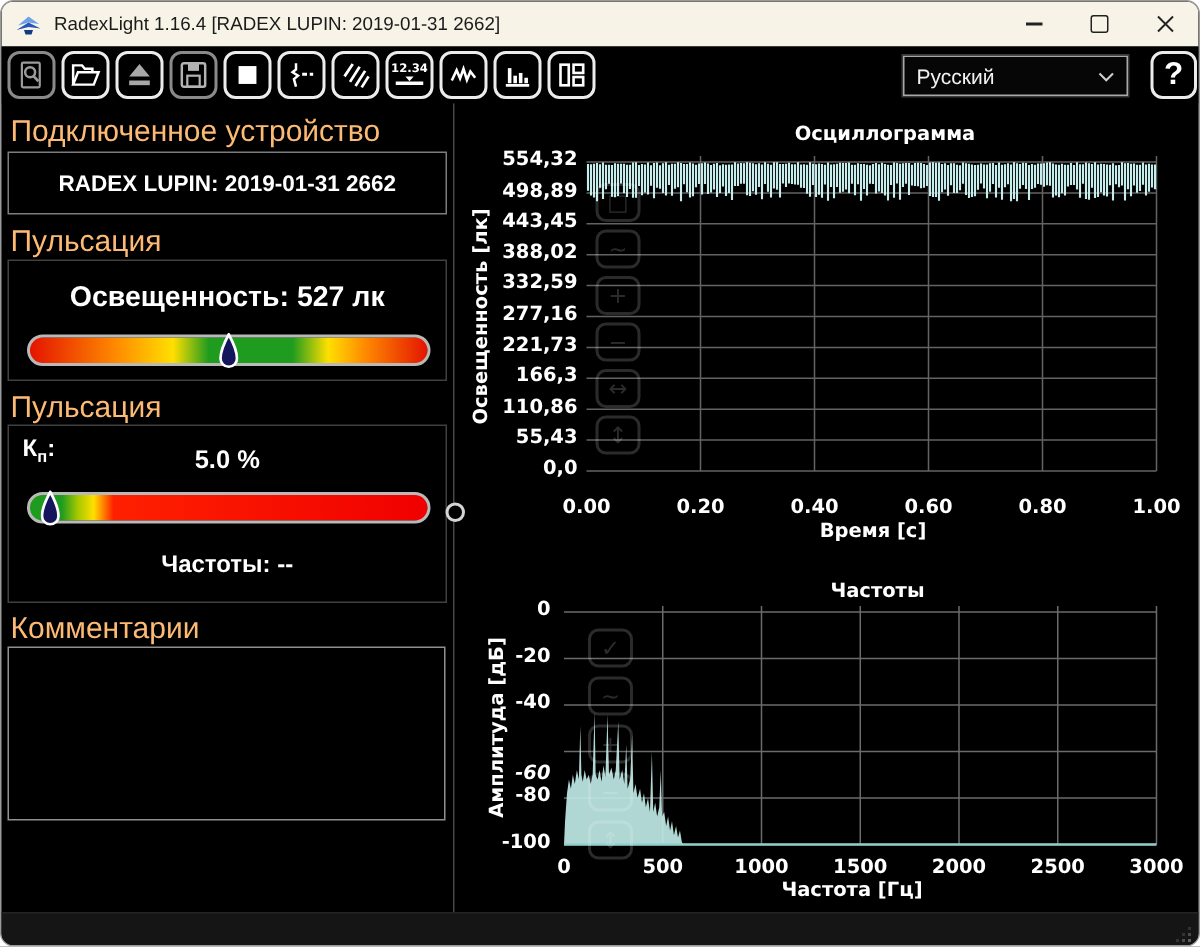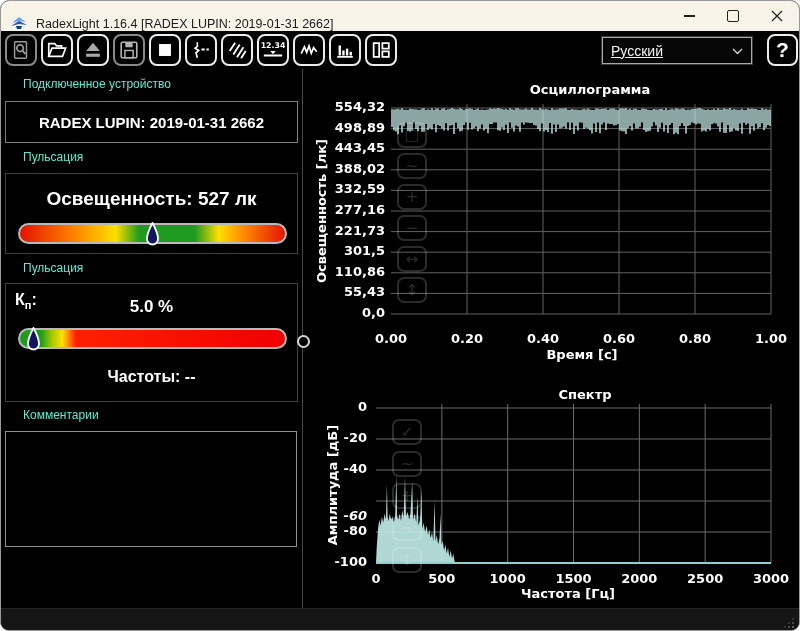--- a/index.html
+++ b/index.html
@@ -1,41 +1,41 @@
 <!DOCTYPE html>
 <html><head>
 <meta charset="utf-8">
 <style>
   html,body{margin:0;padding:0;background:#fff;font-family:"Liberation Sans",sans-serif;}
   #window{position:relative;width:800px;height:631px;background:#000;border:1px solid #9a9a9a;
     border-radius:9px;overflow:hidden;box-sizing:border-box;}
   
   .titlebar{position:absolute;left:0;top:0;width:100%;height:30px;background:#f7f3e7;
-    display:flex;align-items:flex-end;}
+    display:flex;align-items:center;}
   .app-icon{margin-left:9px;width:18px;height:18px;flex:0 0 auto;}
   .title-text{margin-left:8px;font-size:12.5px;color:#1b1b1b;}
   .win-controls{position:absolute;right:0;top:0;height:30px;display:flex;}
   .win-btn{width:44px;height:30px;display:flex;align-items:center;justify-content:center;cursor:default;}
   .glyph-min{width:11px;height:1.4px;background:#222;}
   .glyph-max{width:10px;height:10px;border:1.4px solid #222;border-radius:2px;}
   
   .toolbar{position:absolute;left:0;top:30px;width:100%;height:38px;background:#000;}
   .tb-btn{position:absolute;top:3px;width:32px;height:32px;border:2px solid #ececec;border-radius:8px;
     box-sizing:border-box;background:#000;display:flex;align-items:center;justify-content:center;}
   .tb-btn.dim{border-color:#8a8a8a;}
   .tb-btn svg{display:block;}
   .lang-select{position:absolute;left:601px;top:6px;width:150px;height:27px;border:1px solid #a8a8a8;
     outline:1px solid #3a3a3a;background:#060606;box-sizing:border-box;display:flex;align-items:center;
-    color:#f2f2f2;font-size:14px;padding-left:8px;text-decoration:underline;}
+    color:#f2f2f2;font-size:14px;padding-left:8px;}
   .lang-chevron{position:absolute;right:8px;top:10px;}
   .help-btn{position:absolute;left:766px;top:3px;width:31px;height:32px;border:2px solid #ececec;
     border-radius:8px;box-sizing:border-box;color:#fff;font-size:21px;font-weight:bold;
     display:flex;align-items:center;justify-content:center;background:#000;}
   
-  .section-h{position:absolute;left:22px;color:#5eead4;font-size:12px;}
+  .section-h{position:absolute;left:6px;color:#fdba74;font-size:20px;}
   .panel-box{position:absolute;left:4px;width:293px;box-sizing:border-box;background:#000;}
   .device-box{top:100px;height:42px;border:1px solid #7d7d7d;display:flex;align-items:center;justify-content:center;}
   .device-text{color:#fff;font-weight:bold;font-size:15px;}
   .value-box{top:172px;height:81px;border:1px solid #404040;}
   .value-text{position:absolute;left:0;top:14px;width:100%;text-align:center;color:#fff;font-weight:bold;font-size:19px;}
   .grad-bar{position:absolute;left:12px;width:269px;height:21px;border:2px solid #b9b9b9;border-radius:12px;box-sizing:border-box;}
   .bar-marker{position:absolute;top:-3px;width:13px;height:27px;}
   .puls-box{top:282px;height:119px;border:1px solid #404040;}
   .kp-label{position:absolute;left:9px;top:7px;color:#fff;font-weight:bold;font-size:16px;}
   .kp-label sub{font-size:11px;}
@@ -239,36 +239,36 @@
       <line x1="770" y1="403" x2="770" y2="562" stroke="#6b6b6b" stroke-width="1"></line>
       <path d="M391.0 108.3 L391.0 126.1 M393.0 108.5 L393.0 129.4 M395.0 108.2 L395.0 130.6 M397.0 107.7 L397.0 133.2 M399.0 108.5 L399.0 124.2 M401.0 107.3 L401.0 131.6 M403.0 108.8 L403.0 125.2 M405.0 108.8 L405.0 121.5 M407.0 109.0 L407.0 130.1 M409.0 107.8 L409.0 130.5 M411.0 108.1 L411.0 129.6 M413.0 108.2 L413.0 121.3 M415.0 108.2 L415.0 127.9 M417.0 108.8 L417.0 130.3 M419.0 108.8 L419.0 125.0 M421.0 107.4 L421.0 130.8 M423.0 107.2 L423.0 130.8 M425.0 109.0 L425.0 123.0 M427.0 108.3 L427.0 129.1 M429.0 108.7 L429.0 127.3 M431.0 107.3 L431.0 128.6 M433.0 109.1 L433.0 122.9 M435.0 107.6 L435.0 131.2 M437.0 107.4 L437.0 124.1 M439.0 109.1 L439.0 124.9 M441.0 107.8 L441.0 127.6 M443.0 107.2 L443.0 129.4 M445.0 108.8 L445.0 122.3 M447.0 108.2 L447.0 129.5 M449.0 108.1 L449.0 124.8 M451.0 107.1 L451.0 123.9 M453.0 107.7 L453.0 133.1 M455.0 108.3 L455.0 121.8 M457.0 108.3 L457.0 127.1 M459.0 107.3 L459.0 130.6 M461.0 108.0 L461.0 129.8 M463.0 108.9 L463.0 123.9 M465.0 108.0 L465.0 121.6 M467.0 107.8 L467.0 128.7 M469.0 107.3 L469.0 121.7 M471.0 108.0 L471.0 128.4 M473.0 109.0 L473.0 127.3 M475.0 108.2 L475.0 125.4 M477.0 107.6 L477.0 130.3 M479.0 109.1 L479.0 127.6 M481.0 108.5 L481.0 123.4 M483.0 108.9 L483.0 129.6 M485.0 108.7 L485.0 127.7 M487.0 108.6 L487.0 132.3 M489.0 107.2 L489.0 123.0 M491.0 108.0 L491.0 123.0 M493.0 107.6 L493.0 121.5 M495.0 107.8 L495.0 121.5 M497.0 107.1 L497.0 129.2 M499.0 107.5 L499.0 129.7 M501.0 107.9 L501.0 126.5 M503.0 108.5 L503.0 128.9 M505.0 107.9 L505.0 123.7 M507.0 108.7 L507.0 131.9 M509.0 107.2 L509.0 121.6 M511.0 108.2 L511.0 126.8 M513.0 108.8 L513.0 130.6 M515.0 107.2 L515.0 124.6 M517.0 107.2 L517.0 125.5 M519.0 108.3 L519.0 130.7 M521.0 108.4 L521.0 121.4 M523.0 108.2 L523.0 123.6 M525.0 107.5 L525.0 121.4 M527.0 108.5 L527.0 121.7 M529.0 108.5 L529.0 122.0 M531.0 107.1 L531.0 122.1 M533.0 108.6 L533.0 124.1 M535.0 108.5 L535.0 124.4 M537.0 108.8 L537.0 128.1 M539.0 107.1 L539.0 130.2 M541.0 108.2 L541.0 122.4 M543.0 108.5 L543.0 130.4 M545.0 108.0 L545.0 128.9 M547.0 108.4 L547.0 130.9 M549.0 108.9 L549.0 122.0 M551.0 107.3 L551.0 132.8 M553.0 108.6 L553.0 123.6 M555.0 108.5 L555.0 131.1 M557.0 108.2 L557.0 123.6 M559.0 107.5 L559.0 127.5 M561.0 107.6 L561.0 126.8 M563.0 107.6 L563.0 125.4 M565.0 107.3 L565.0 127.8 M567.0 108.8 L567.0 121.5 M569.0 108.8 L569.0 129.1 M571.0 107.9 L571.0 121.8 M573.0 108.4 L573.0 132.9 M575.0 108.4 L575.0 125.0 M577.0 108.8 L577.0 129.4 M579.0 109.1 L579.0 121.5 M581.0 108.4 L581.0 121.7 M583.0 107.7 L583.0 128.0 M585.0 108.5 L585.0 126.7 M587.0 107.5 L587.0 127.6 M589.0 108.4 L589.0 129.3 M591.0 108.9 L591.0 132.6 M593.0 109.0 L593.0 122.4 M595.0 107.4 L595.0 130.9 M597.0 107.6 L597.0 121.4 M599.0 108.2 L599.0 132.2 M601.0 107.8 L601.0 123.6 M603.0 107.7 L603.0 121.5 M605.0 107.6 L605.0 129.0 M607.0 108.9 L607.0 122.6 M609.0 107.7 L609.0 123.0 M611.0 107.5 L611.0 123.1 M613.0 107.6 L613.0 124.5 M615.0 108.4 L615.0 124.2 M617.0 109.0 L617.0 123.0 M619.0 107.4 L619.0 129.6 M621.0 107.2 L621.0 130.3 M623.0 107.5 L623.0 130.4 M625.0 107.3 L625.0 132.9 M627.0 108.4 L627.0 127.2 M629.0 107.8 L629.0 125.3 M631.0 109.0 L631.0 129.5 M633.0 107.8 L633.0 122.5 M635.0 107.8 L635.0 127.6 M637.0 108.8 L637.0 127.6 M639.0 109.1 L639.0 125.8 M641.0 107.4 L641.0 121.5 M643.0 107.8 L643.0 129.0 M645.0 108.1 L645.0 131.0 M647.0 108.7 L647.0 130.3 M649.0 109.0 L649.0 129.8 M651.0 108.9 L651.0 125.5 M653.0 108.0 L653.0 121.3 M655.0 108.6 L655.0 124.6 M657.0 108.6 L657.0 131.1 M659.0 107.9 L659.0 126.8 M661.0 107.7 L661.0 121.7 M663.0 109.0 L663.0 130.6 M665.0 107.3 L665.0 124.2 M667.0 108.9 L667.0 132.1 M669.0 108.5 L669.0 123.9 M671.0 107.8 L671.0 121.9 M673.0 108.6 L673.0 133.2 M675.0 107.2 L675.0 131.7 M677.0 107.8 L677.0 133.2 M679.0 108.3 L679.0 124.9 M681.0 107.5 L681.0 122.3 M683.0 107.7 L683.0 125.0 M685.0 109.0 L685.0 132.4 M687.0 108.4 L687.0 125.0 M689.0 108.8 L689.0 124.1 M691.0 108.0 L691.0 121.6 M693.0 108.0 L693.0 122.2 M695.0 107.8 L695.0 123.5 M697.0 107.3 L697.0 122.5 M699.0 107.1 L699.0 122.8 M701.0 108.0 L701.0 130.6 M703.0 108.6 L703.0 129.4 M705.0 108.9 L705.0 130.5 M707.0 108.2 L707.0 127.8 M709.0 108.9 L709.0 129.4 M711.0 108.8 L711.0 123.3 M713.0 107.7 L713.0 122.3 M715.0 109.0 L715.0 122.4 M717.0 107.2 L717.0 125.4 M719.0 108.5 L719.0 130.8 M721.0 108.5 L721.0 121.5 M723.0 107.3 L723.0 131.7 M725.0 107.9 L725.0 132.1 M727.0 108.3 L727.0 124.1 M729.0 107.1 L729.0 131.0 M731.0 108.7 L731.0 130.4 M733.0 108.1 L733.0 127.1 M735.0 108.4 L735.0 129.4 M737.0 108.7 L737.0 130.0 M739.0 108.8 L739.0 122.5 M741.0 107.8 L741.0 132.7 M743.0 109.1 L743.0 121.8 M745.0 109.0 L745.0 123.8 M747.0 107.2 L747.0 122.6 M749.0 107.9 L749.0 132.7 M751.0 107.6 L751.0 125.2 M753.0 108.1 L753.0 129.8 M755.0 108.0 L755.0 122.7 M757.0 108.8 L757.0 127.5 M759.0 108.9 L759.0 126.3 M761.0 107.3 L761.0 122.2 M763.0 108.6 L763.0 129.3 M765.0 108.1 L765.0 126.8 M767.0 108.7 L767.0 124.0 M769.0 108.6 L769.0 125.1 " stroke="#c7ecec" stroke-width="1.4" fill="none"></path>
       <path d="M375.0 562.0 L375.7 546.5 L377.0 527.9 L378.3 518.6 L379.6 524.8 L380.9 515.5 L382.2 521.7 L383.6 512.4 L384.9 518.6 L385.9 482.9 L386.6 515.5 L387.5 520.1 L388.8 512.4 L390.1 518.6 L391.5 515.5 L392.8 521.7 L394.1 515.5 L395.4 473.6 L396.1 515.5 L397.4 518.6 L398.7 512.4 L400.0 520.1 L401.3 509.3 L402.6 517.0 L404.0 475.2 L405.0 515.5 L406.6 510.9 L408.2 518.6 L409.5 512.4 L411.2 479.9 L412.1 518.6 L413.8 512.4 L415.2 521.7 L416.5 495.4 L417.4 524.8 L419.1 518.6 L420.4 489.1 L421.3 527.9 L422.7 521.7 L424.0 531.0 L425.7 524.8 L427.0 534.1 L428.3 527.9 L429.6 537.2 L431.0 531.0 L432.3 540.3 L433.6 500.0 L434.5 540.3 L435.8 534.1 L437.1 543.4 L438.5 537.2 L439.5 512.4 L440.4 543.4 L441.8 540.3 L443.1 549.6 L444.4 543.4 L445.7 552.7 L447.0 546.5 L448.3 555.8 L449.7 549.6 L451.0 557.4 L452.3 552.7 L453.6 560.5 L454.7 562.0 Z" fill="#bfe9e6" fill-opacity="0.92" stroke="none"></path>
       <line x1="375" y1="562" x2="770" y2="562" stroke="#8fd0cd" stroke-width="1.8"></line>
     </svg>
 
   <div class="chart-title" style="left:545px;top:81px">Осциллограмма</div>
   <div class="axis-label-y" style="left:320px;top:210px">Освещенность [лк]</div>
   <div class="axis-label-x" style="left:581px;top:346px">Время [с]</div>
 
-  <div class="chart-title" style="left:540px;top:386px">Спектр</div>
+  <div class="chart-title" style="left:540px;top:386px">Частоты</div>
   <div class="axis-label-y" style="left:331px;top:484px">Амплитуда [дБ]</div>
   <div class="axis-label-x" style="left:567px;top:585px">Частота [Гц]</div>
 
   <div class="statusbar">
     <div class="resize-grip"></div>
   </div>
 
 <div class="tick" style="right: 414px; top: 98px;">554,32</div>
     <div class="tick" style="right: 414px; top: 118.6px;">498,89</div>
     <div class="tick" style="right: 414px; top: 139.2px;">443,45</div>
     <div class="tick" style="right: 414px; top: 159.8px;">388,02</div>
     <div class="tick" style="right: 414px; top: 180.4px;">332,59</div>
     <div class="tick" style="right: 414px; top: 201px;">277,16</div>
     <div class="tick" style="right: 414px; top: 221.6px;">221,73</div>
-    <div class="tick" style="right: 414px; top: 242.2px;">301,5</div>
+    <div class="tick" style="right: 414px; top: 242.2px;">166,3</div>
     <div class="tick" style="right: 414px; top: 262.8px;">110,86</div>
     <div class="tick" style="right: 414px; top: 283.4px;">55,43</div>
     <div class="tick" style="right: 414px; top: 304px;">0,0</div>
     <div class="tick" style="left: 390px; transform: translateX(-50%); top: 330px;">0.00</div>
     <div class="tick" style="left: 466px; transform: translateX(-50%); top: 330px;">0.20</div>
     <div class="tick" style="left: 542px; transform: translateX(-50%); top: 330px;">0.40</div>
     <div class="tick" style="left: 618px; transform: translateX(-50%); top: 330px;">0.60</div>
     <div class="tick" style="left: 694px; transform: translateX(-50%); top: 330px;">0.80</div>
     <div class="tick" style="left: 770px; transform: translateX(-50%); top: 330px;">1.00</div>
     <div class="tick" style="right: 432px; top: 398px;">0</div>

